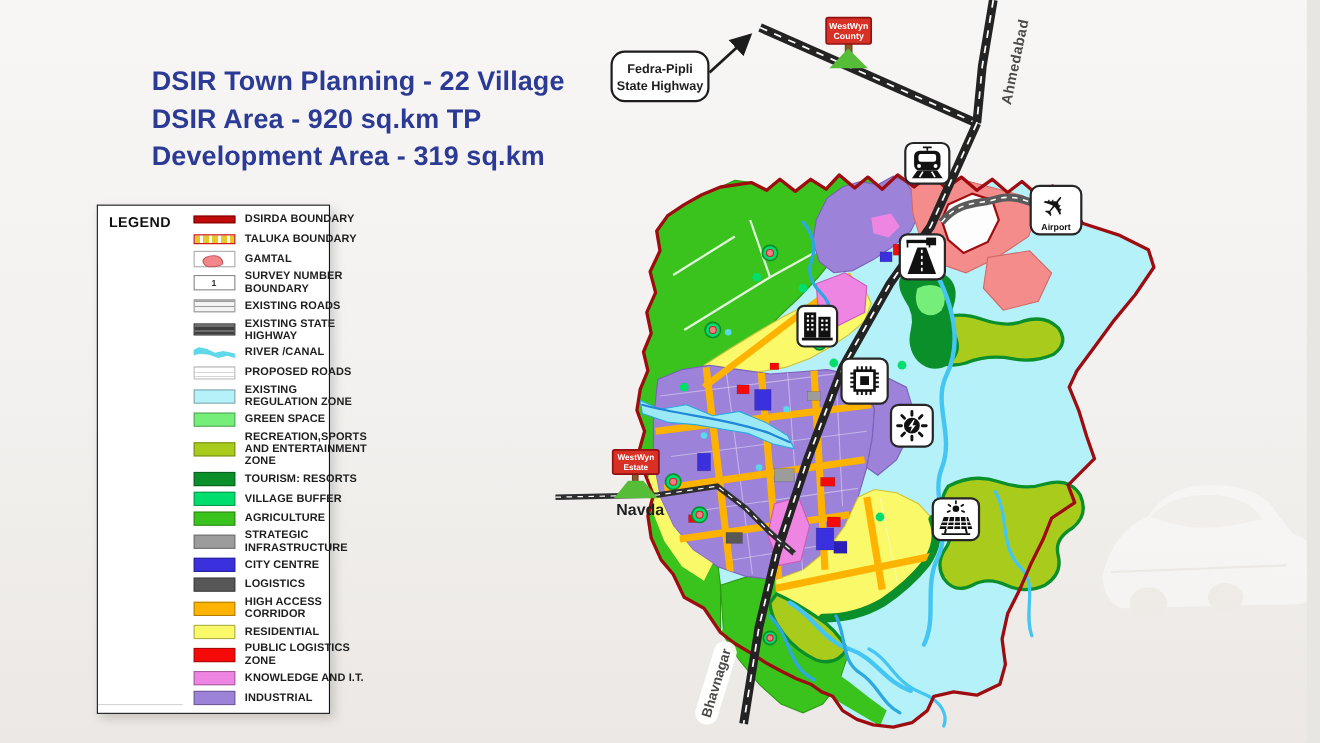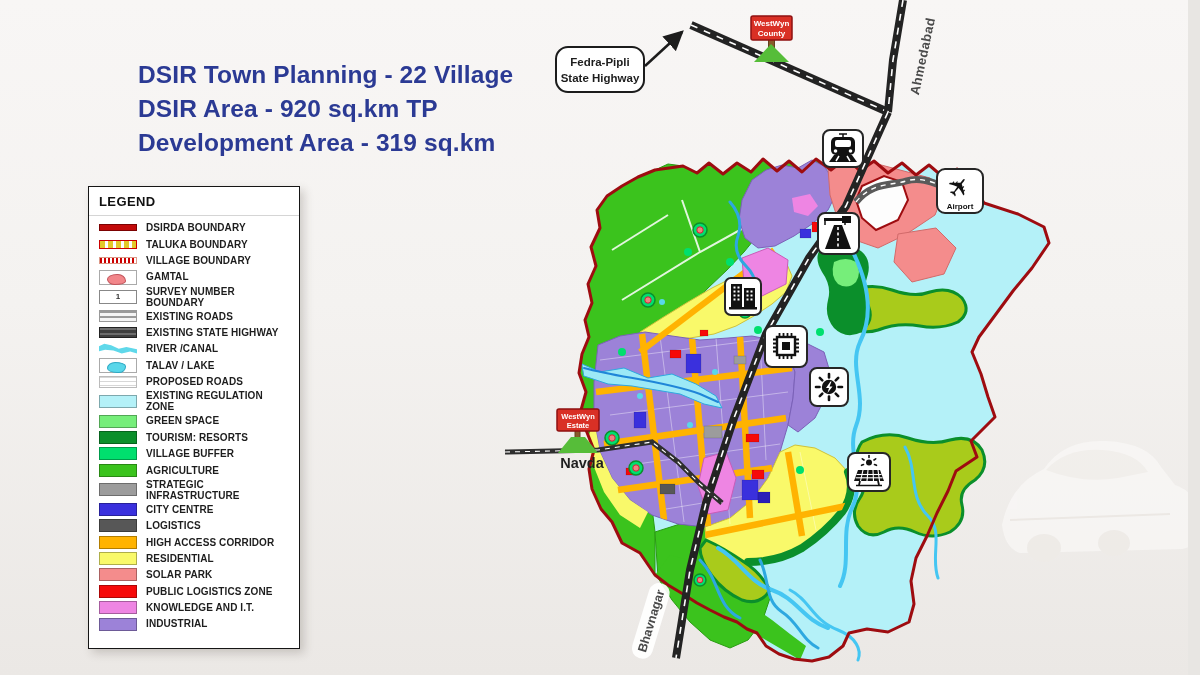--- a/index.html
+++ b/index.html
@@ -13,21 +13,21 @@
   html,body{margin:0;padding:0;}
   body{font-family:"Liberation Sans",sans-serif;background:#e8e6e3;}
   .stage{position:relative;width:1188px;height:675px;overflow:hidden;
     background:linear-gradient(180deg,#f8f6f5 0%,#f4f2f0 45%,#ebe8e5 100%);}
   .map-svg{position:absolute;left:0;top:0;width:1200px;height:675px;font-family:"Liberation Sans",sans-serif;}
   .title{position:absolute;left:90px;top:58px;color:var(--title-blue);
     font-size:24.5px;line-height:34px;font-weight:600;letter-spacing:.1px;margin-left:48px;}
   
   .legend{position:absolute;left:88px;top:186px;width:212px;height:463px;box-sizing:border-box;
     background:#fff;border:1.6px solid #151515;box-shadow:4px 4px 9px rgba(70,60,50,.22);
-    padding:5px 0 14px;display:flex;flex-direction:column;}
+    padding:5px 0 3px;display:flex;flex-direction:row;}
   .lg-head{font-size:13px;font-weight:bold;letter-spacing:.4px;color:#111;
     padding:2px 10px 6px;border-bottom:1px solid #d5d5d5;margin-bottom:4px;}
   .lg-body{flex:1;display:flex;flex-direction:column;justify-content:space-between;padding-bottom:2px;}
   .lg-row{display:flex;align-items:center;gap:9px;padding:0 8px 0 10px;min-height:15.9px;}
   .lg-label{font-size:10px;font-weight:bold;color:#1d1d1d;line-height:1.12;letter-spacing:.1px;}
   .sw{width:38px;min-width:38px;height:13px;box-sizing:border-box;position:relative;}
   .sw-line{height:7px;background:#c20a0a;border:1px solid #7c0202;}
   .sw-taluka{height:9px;border:1px solid #c00;
     background:repeating-linear-gradient(90deg,#e3c929 0 5px,#fdfdfd 5px 8px);}
   .sw-village{height:7px;border:1px solid #d98;
@@ -373,24 +373,20 @@
   <div class="lg-body">
     <div class="lg-row">
           <span class="sw sw-line"></span>
           <span class="lg-label">DSIRDA BOUNDARY</span>
         </div>
     <div class="lg-row">
           <span class="sw sw-taluka"></span>
           <span class="lg-label">TALUKA BOUNDARY</span>
         </div>
     <div class="lg-row">
-          <span class="sw sw-village"></span>
-          <span class="lg-label">VILLAGE BOUNDARY</span>
-        </div>
-    <div class="lg-row">
           <span class="sw sw-white sw-gamtal"></span>
           <span class="lg-label">GAMTAL</span>
         </div>
     <div class="lg-row">
           <span class="sw sw-survey">
             <span>1</span>
           </span>
           <span class="lg-label">SURVEY NUMBER BOUNDARY</span>
         </div>
     <div class="lg-row">
@@ -399,36 +395,36 @@
         </div>
     <div class="lg-row">
           <span class="sw sw-hwy"></span>
           <span class="lg-label">EXISTING STATE HIGHWAY</span>
         </div>
     <div class="lg-row">
           <span class="sw sw-river"></span>
           <span class="lg-label">RIVER /CANAL</span>
         </div>
     <div class="lg-row">
-          <span class="sw sw-white sw-talav"></span>
-          <span class="lg-label">TALAV / LAKE</span>
-        </div>
-    <div class="lg-row">
           <span class="sw sw-proposed"></span>
           <span class="lg-label">PROPOSED ROADS</span>
         </div>
     <div class="lg-row">
           <span class="sw sw-zone z-coastal"></span>
           <span class="lg-label">EXISTING REGULATION ZONE</span>
         </div>
     <div class="lg-row">
           <span class="sw sw-zone z-greenspace"></span>
           <span class="lg-label">GREEN SPACE</span>
         </div>
     <div class="lg-row">
+          <span class="sw sw-zone z-recreation"></span>
+          <span class="lg-label">RECREATION,SPORTS AND ENTERTAINMENT ZONE</span>
+        </div>
+    <div class="lg-row">
           <span class="sw sw-zone z-tourism"></span>
           <span class="lg-label">TOURISM: RESORTS</span>
         </div>
     <div class="lg-row">
           <span class="sw sw-zone z-buffer"></span>
           <span class="lg-label">VILLAGE BUFFER</span>
         </div>
     <div class="lg-row">
           <span class="sw sw-zone z-agri"></span>
           <span class="lg-label">AGRICULTURE</span>
@@ -447,24 +443,20 @@
         </div>
     <div class="lg-row">
           <span class="sw sw-zone z-corridor"></span>
           <span class="lg-label">HIGH ACCESS CORRIDOR</span>
         </div>
     <div class="lg-row">
           <span class="sw sw-zone z-residential"></span>
           <span class="lg-label">RESIDENTIAL</span>
         </div>
     <div class="lg-row">
-          <span class="sw sw-zone z-solar"></span>
-          <span class="lg-label">SOLAR PARK</span>
-        </div>
-    <div class="lg-row">
           <span class="sw sw-zone z-public"></span>
           <span class="lg-label">PUBLIC LOGISTICS ZONE</span>
         </div>
     <div class="lg-row">
           <span class="sw sw-zone z-knowledge"></span>
           <span class="lg-label">KNOWLEDGE AND I.T.</span>
         </div>
     <div class="lg-row">
           <span class="sw sw-zone z-industrial"></span>
           <span class="lg-label">INDUSTRIAL</span>

